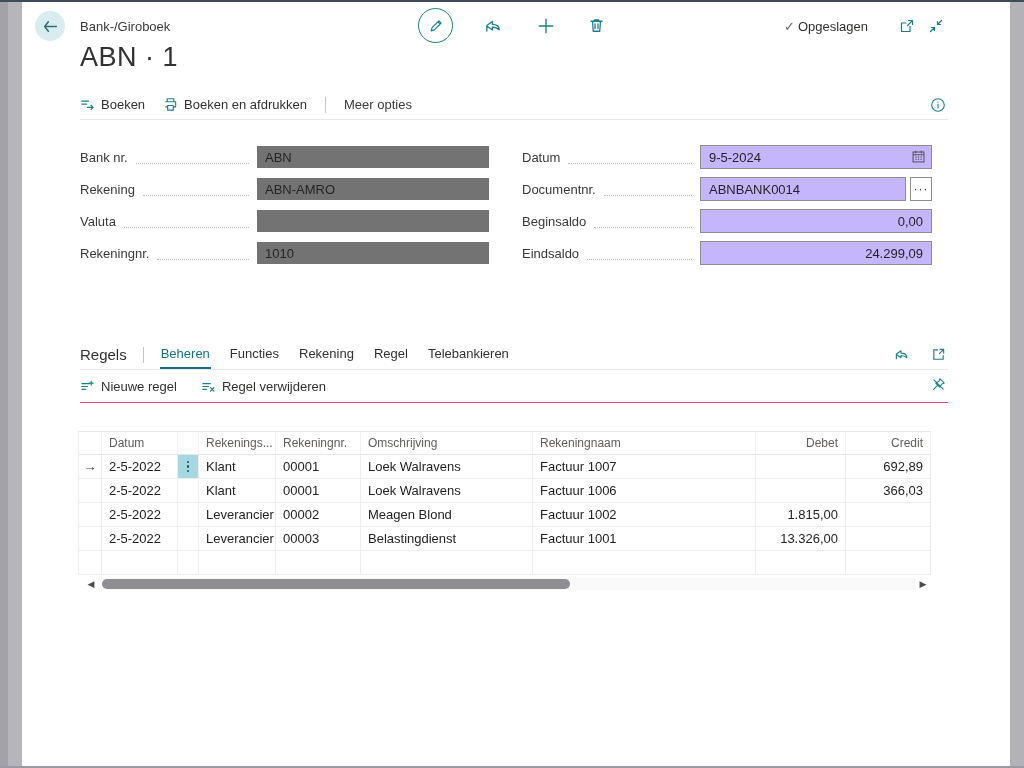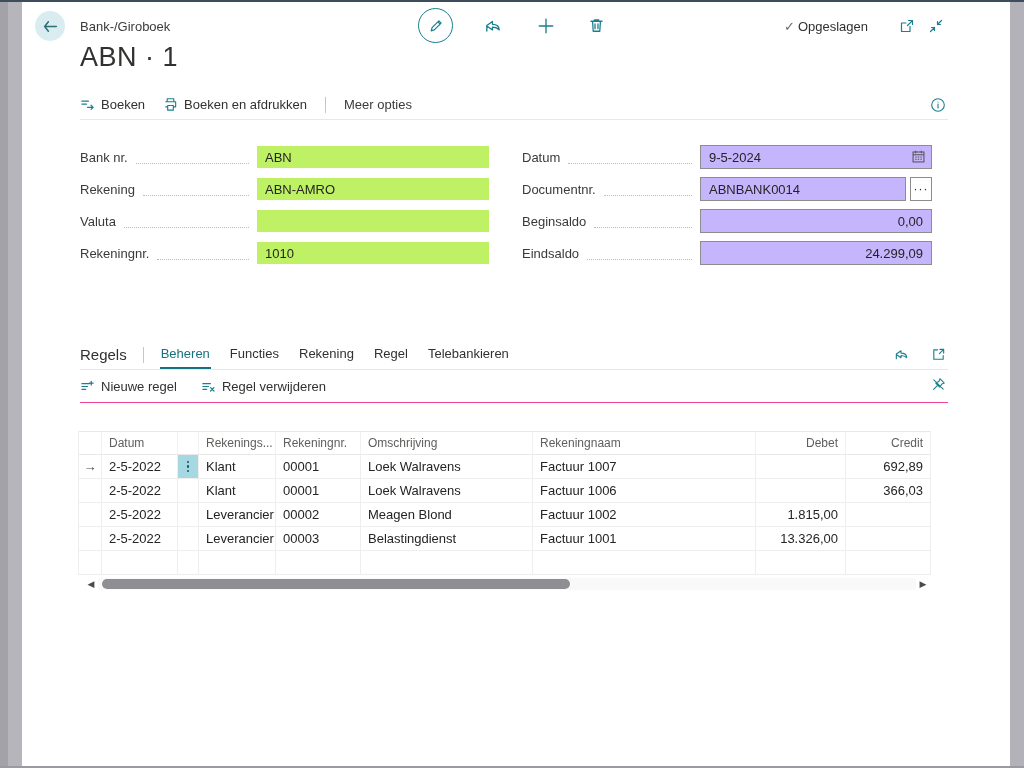--- a/index.html
+++ b/index.html
@@ -41,21 +41,21 @@
   .info-btn { position:absolute; right:2px; top:7px; }
 
   
   .fields { position:absolute; top:139px; left:0; right:0; }
   .fcol-left  { position:absolute; left:58px;  width:409px; }
   .fcol-right { position:absolute; left:500px; width:410px; }
   .frow { position:relative; height:32px; display:flex; align-items:center; }
   .flabel { font-size:13px; color:#3b3a39; white-space:nowrap; }
   .leader { flex:1; border-bottom:1px dotted #bdbbb9; margin:0 8px 4px 8px; height:55%; min-width:10px; }
   .control { width:232px; height:22px; font-size:13px; color:#252423; display:flex; align-items:center; }
-  .readonly { background:#bef264; padding:0 8px; }
+  .readonly { background:#737373; padding:0 8px; }
   .readonly.num { justify-content:flex-end; }
   .editwrap { position:relative; width:232px; height:24px; }
   .editwrap input { width:100%; height:100%; border:1px solid #8f8d8b; background:#c4b5fd; font-family:"Liberation Sans",sans-serif;
                     font-size:13px; color:#252423; padding:0 8px; outline:none; }
   .editwrap input.num { text-align:right; }
   .editwrap.with-cal input { padding-right:28px; }
   .cal-icon { position:absolute; right:6px; top:4px; }
   .docwrap { display:flex; gap:4px; width:232px; }
   .docwrap .editwrap { width:228px; }
   .assist-btn { width:24px; height:24px; border:1px solid #8f8d8b; background:#fff; font-size:12px; color:#323130;

